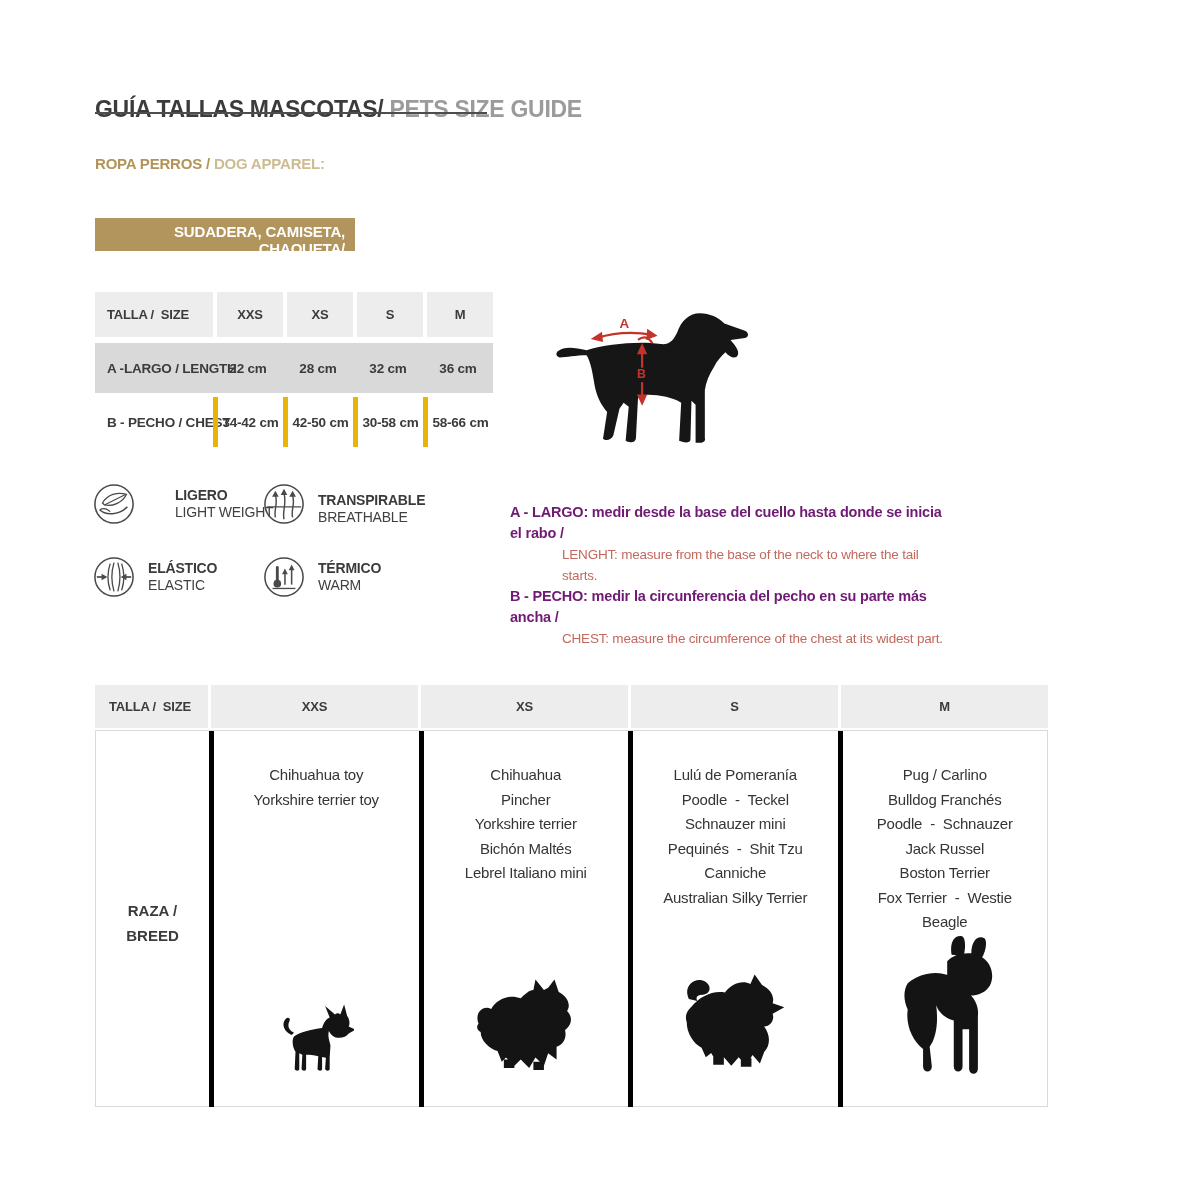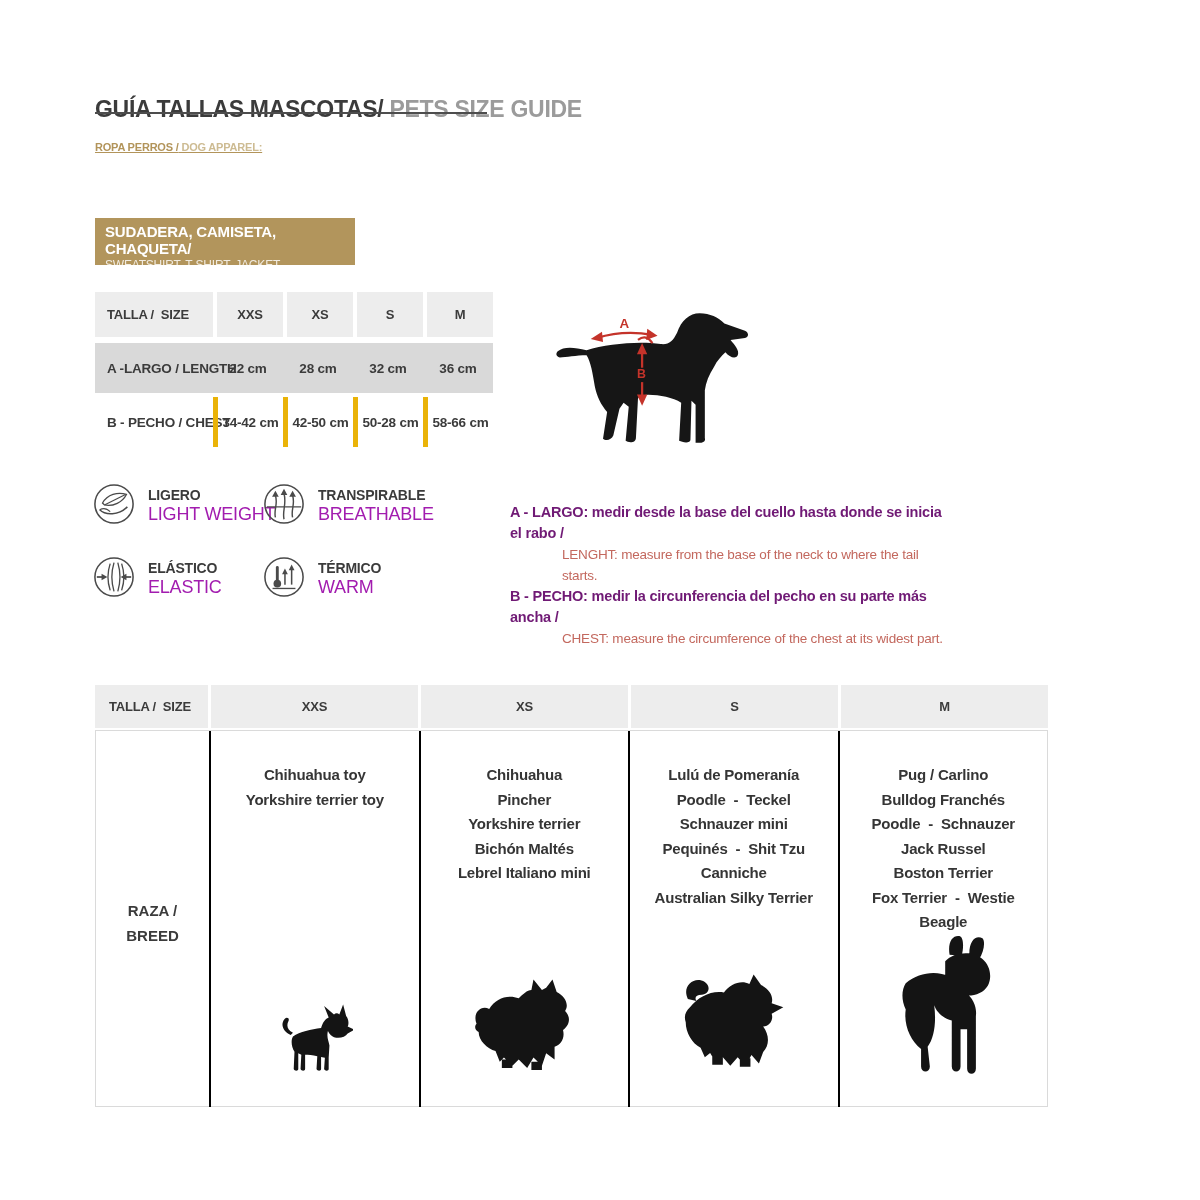--- a/index.html
+++ b/index.html
@@ -7,25 +7,25 @@
     width:1200px;height:1200px;position:relative;background:#ffffff;
     font-family:"Liberation Sans", sans-serif;color:#3b3b3b;overflow:hidden;
   }
   .abs{position:absolute;}
 
   
   .title{left:95px;top:96px;font-size:23px;font-weight:bold;letter-spacing:-0.3px;white-space:pre;}
   .title .secondary{color:#9b9b9b;}
   .title-underline{left:95px;top:112px;width:392px;height:2px;background:#4d4d4d;}
 
-  .subtitle{left:95px;top:141px;font-size:11px;font-weight:bold;letter-spacing:-0.2px;white-space:pre;color:#b2945a;text-decoration:underline;}
+  .subtitle{left:95px;top:155px;font-size:15px;font-weight:bold;letter-spacing:-0.2px;white-space:pre;color:#b2945a;}
   .subtitle .secondary{color:#cdbb92;}
 
   
-  .banner{left:95px;top:218px;width:260px;height:47px;background:#b2955c;box-sizing:border-box;padding:5px 10px;}
+  .banner{left:95px;top:218px;width:260px;height:33px;background:#b2955c;box-sizing:border-box;padding:5px 10px;text-align:right;}
   .banner .l1{font-size:15px;font-weight:bold;color:#ffffff;letter-spacing:-0.2px;}
   .banner .l2{font-size:12px;color:rgba(255,255,255,0.82);letter-spacing:-0.2px;margin-top:1px;}
 
   
   .size-table{left:95px;top:292px;width:398px;}
   .st-row{display:grid;grid-template-columns:118px repeat(4,1fr);}
   .st-head{column-gap:4px;}
   .st-head .cell{background:#ededed;height:45px;display:flex;align-items:center;justify-content:center;
     font-size:13px;font-weight:bold;letter-spacing:-0.2px;white-space:pre;}
   .st-head .cell.lbl{justify-content:flex-start;padding-left:12px;}
@@ -37,40 +37,40 @@
   .st-b .cell.val{border-left:5px solid #eab308;}
 
   
   .measure-diagram{left:553px;top:306px;width:207px;height:144px;}
 
   
   .feature{display:flex;align-items:flex-start;}
   .feature .ic{width:42px;height:42px;margin-right:13px;flex:0 0 auto;}
   .feature .names{padding-top:4px;}
   .feature .n1{font-size:14px;font-weight:bold;letter-spacing:-0.2px;}
-  .feature .n2{font-size:18px;color:#a21caf;letter-spacing:-0.2px;margin-top:1px;}
-  .f1{left:93px;top:483px;} .f2{left:263px;top:483px;align-items:flex-end;}
+  .feature .n2{font-size:14px;color:#404040;letter-spacing:-0.2px;margin-top:1px;}
+  .f1{left:93px;top:483px;gap:27px;} .f2{left:263px;top:483px;align-items:flex-end;}
   .f3{left:93px;top:556px;} .f4{left:263px;top:556px;}
 
   
   .notes{left:510px;top:502px;width:440px;}
   .notes .bold-line{color:#701a75;font-weight:bold;font-size:14.5px;line-height:21px;letter-spacing:-0.2px;}
   .notes .light-line{color:#c3685e;font-size:13.5px;line-height:21px;letter-spacing:-0.2px;padding-left:52px;}
 
   
   .breed-table{left:95px;top:685px;width:953px;}
   .bt-head{display:grid;grid-template-columns:113px repeat(4,1fr);column-gap:3px;}
   .bt-head .cell{background:#ededed;height:43px;display:flex;align-items:center;justify-content:center;
     font-size:13px;font-weight:bold;letter-spacing:-0.2px;white-space:pre;}
   .bt-head .cell.lbl{justify-content:flex-start;padding-left:14px;}
   .bt-body{margin-top:2px;display:grid;grid-template-columns:113px repeat(4,1fr);height:377px;
     border:1px solid #dadada;box-sizing:border-box;}
   .bt-cell{display:flex;flex-direction:column;align-items:center;justify-content:space-between;
     padding:32px 4px 24px;box-sizing:border-box;}
-  .bt-cell + .bt-cell{border-left:2px solid #000000;font-weight:bold;}
+  .bt-cell + .bt-cell{border-left:5px solid #000000;}
   .bt-label{justify-content:center;}
   .bt-label .line{font-size:15px;font-weight:bold;line-height:25px;text-align:center;white-space:pre;}
   .breeds{text-align:center;}
   .breed-line{font-size:15px;line-height:24.5px;letter-spacing:-0.2px;white-space:pre-wrap;color:#353535;}
   .dogsvg{flex:0 0 auto;}
 
   svg text{font-family:"Liberation Sans", sans-serif;}
 </style>
 </head>
 <body>
@@ -97,21 +97,21 @@
     <div class="cell lbl">A -LARGO / LENGTH</div>
     <div class="cell">22 cm</div>
     <div class="cell">28 cm</div>
     <div class="cell">32 cm</div>
     <div class="cell">36 cm</div>
   </div>
   <div class="st-row st-b">
     <div class="cell lbl">B - PECHO / CHEST</div>
     <div class="cell val">34-42 cm</div>
     <div class="cell val">42-50 cm</div>
-    <div class="cell val">50-28 cm</div>
+    <div class="cell val">30-58 cm</div>
     <div class="cell val">58-66 cm</div>
   </div>
 </div>
 
 <div class="abs measure-diagram">
   <svg width="207" height="144" viewBox="0 0 200 140">
     <path fill="#161616" d="M4 44 C10 39 20 40 32 43 C52 37 82 34 104 37 C112 38 116 34 120 26 C124 14 132 7 142 7 C152 7 160 11 166 17 L186 24 C190 26 190 30 186 31 L172 33 C176 38 181 43 179 48 C177 52 171 50 167 45 C163 49 159 53 156 59 C151 67 148 74 147 82 L147 86 L147 128 C148 132 145 133 141 133 L138 133 L138 96 L134 92 L133 130 C133 133 128 133 125 132 L122 131 L124 94 C114 88 96 85 84 87 L82 90 L80 128 C80 132 76 133 72 132 L70 131 L73 98 L68 94 L64 100 L58 126 C56 131 50 131 48 129 L52 103 C46 96 42 88 40 78 C38 66 36 54 32 48 C22 48 12 50 6 50 C2 49 2 46 4 44 Z"></path>
 
     <g stroke="#c4332a" fill="none" stroke-width="2.2">
       <path d="M42 31 Q68 23 96 28"></path>

